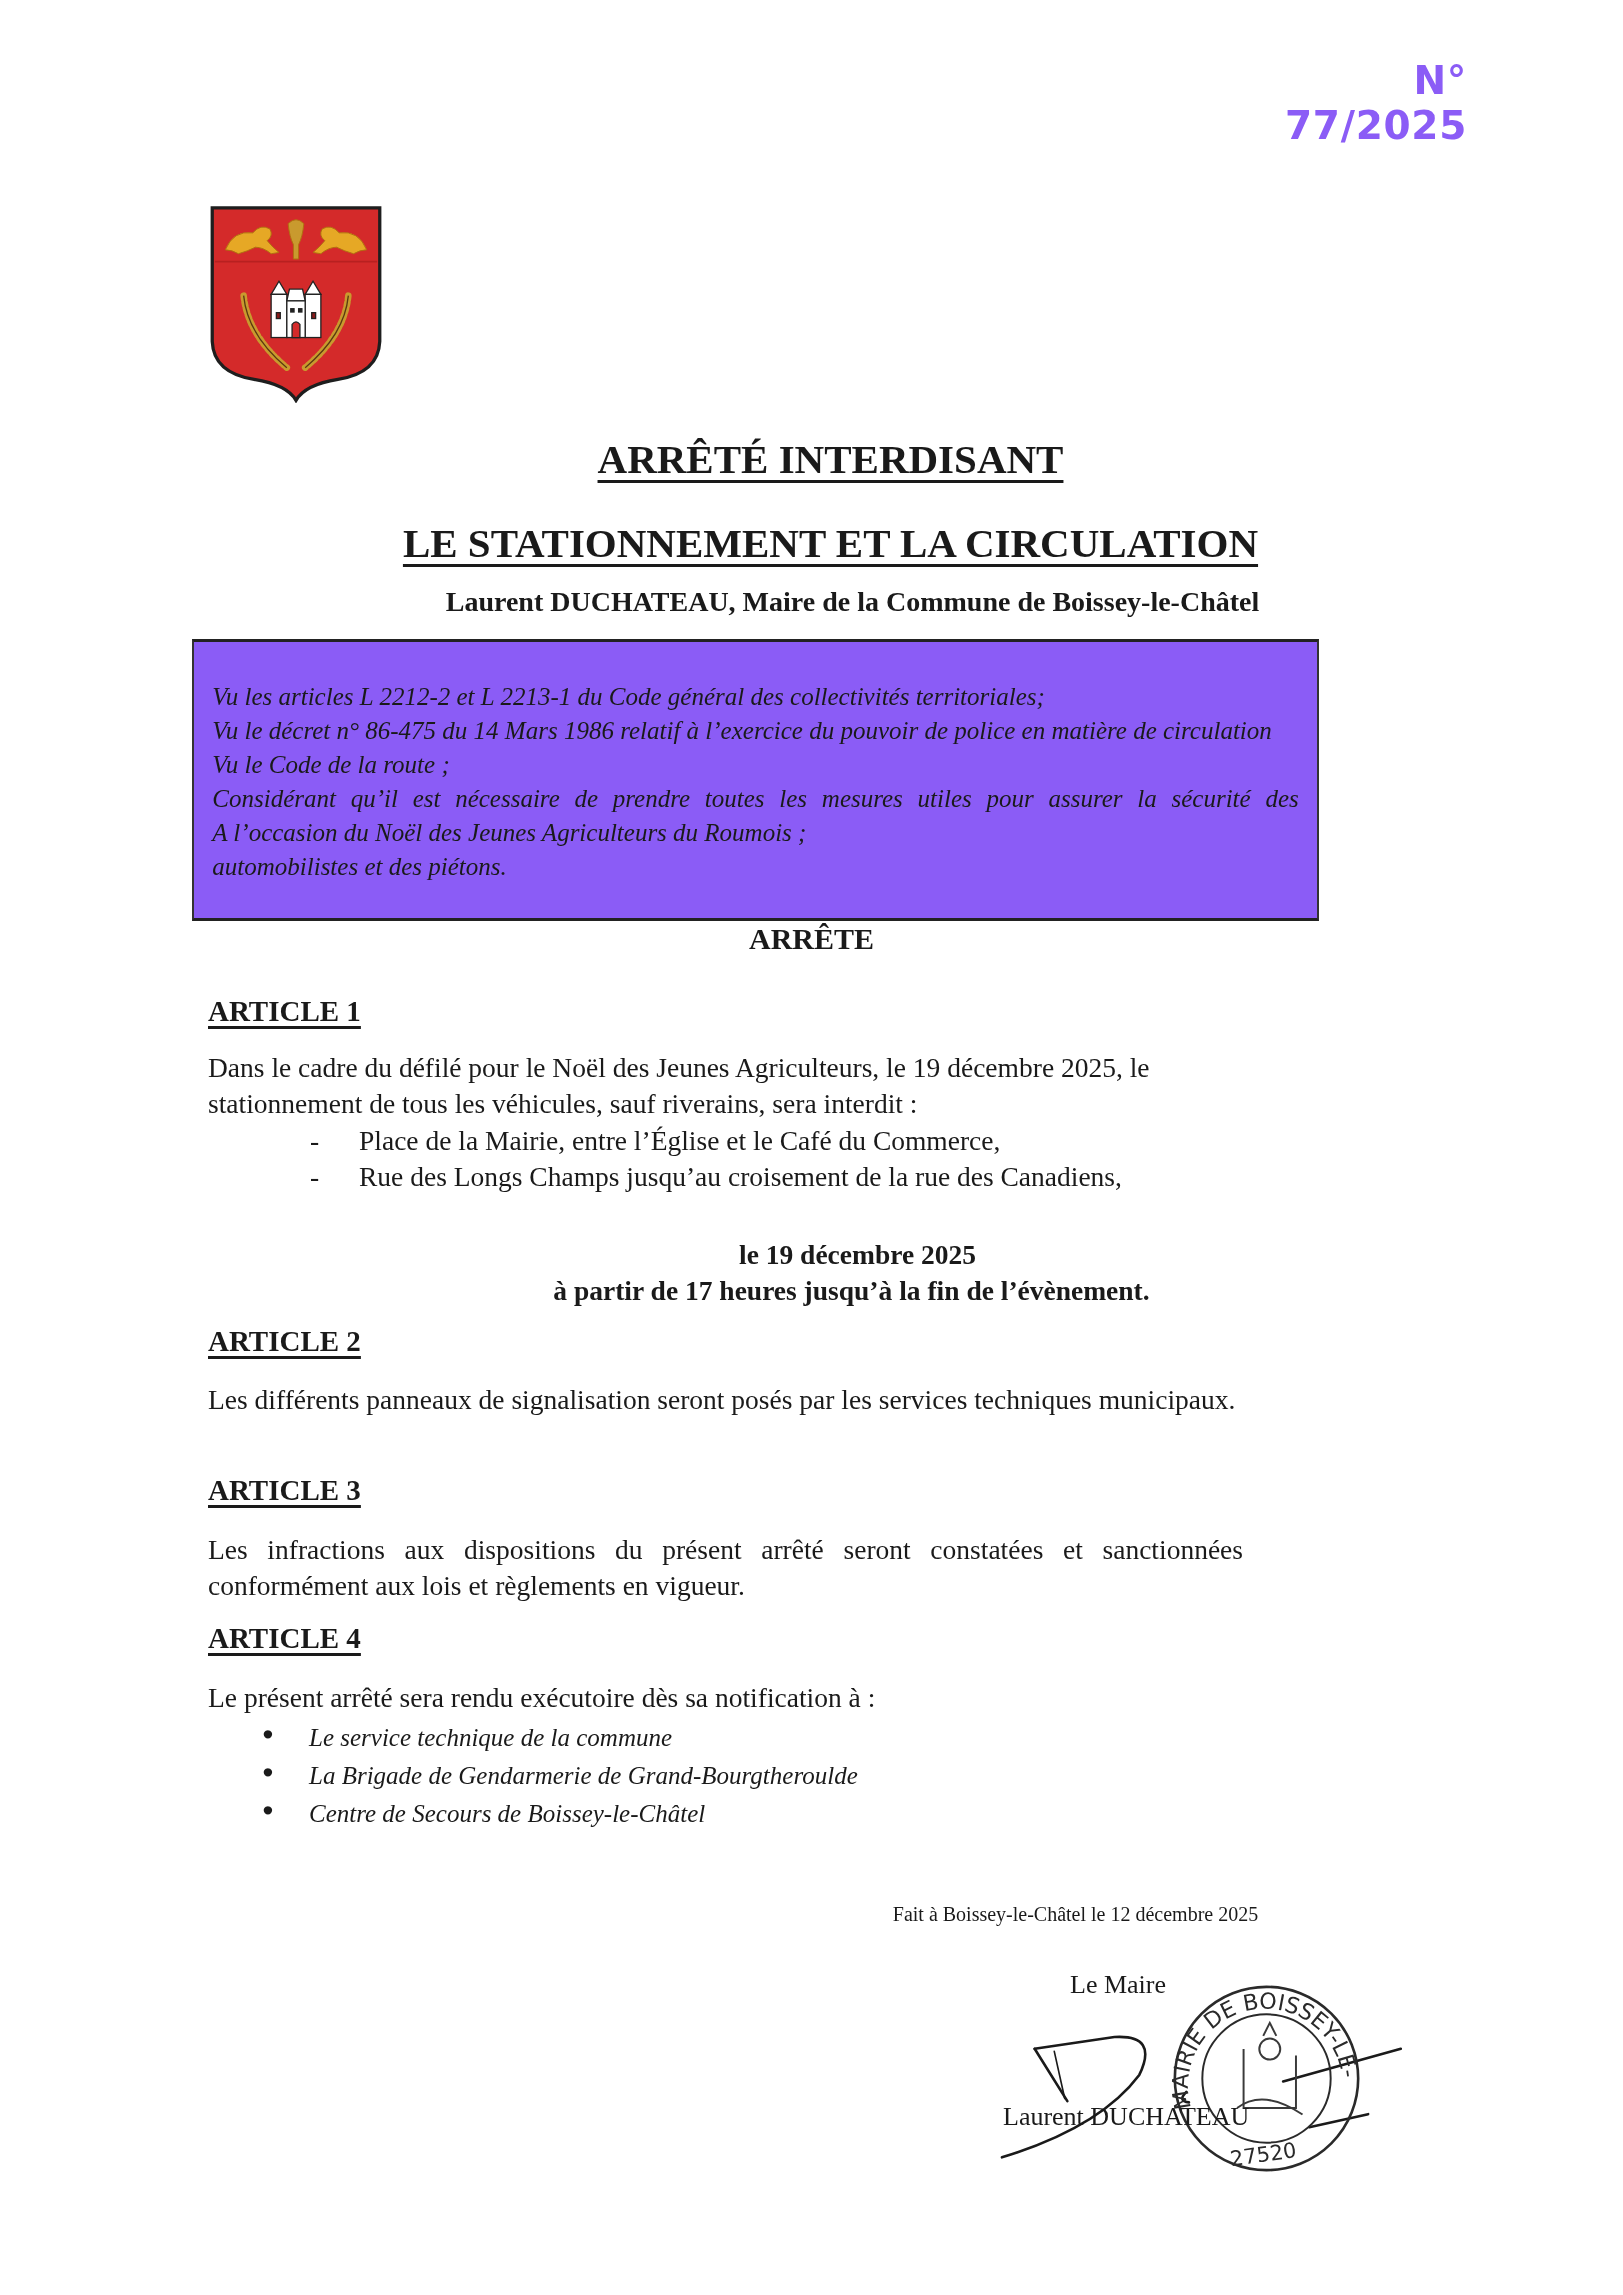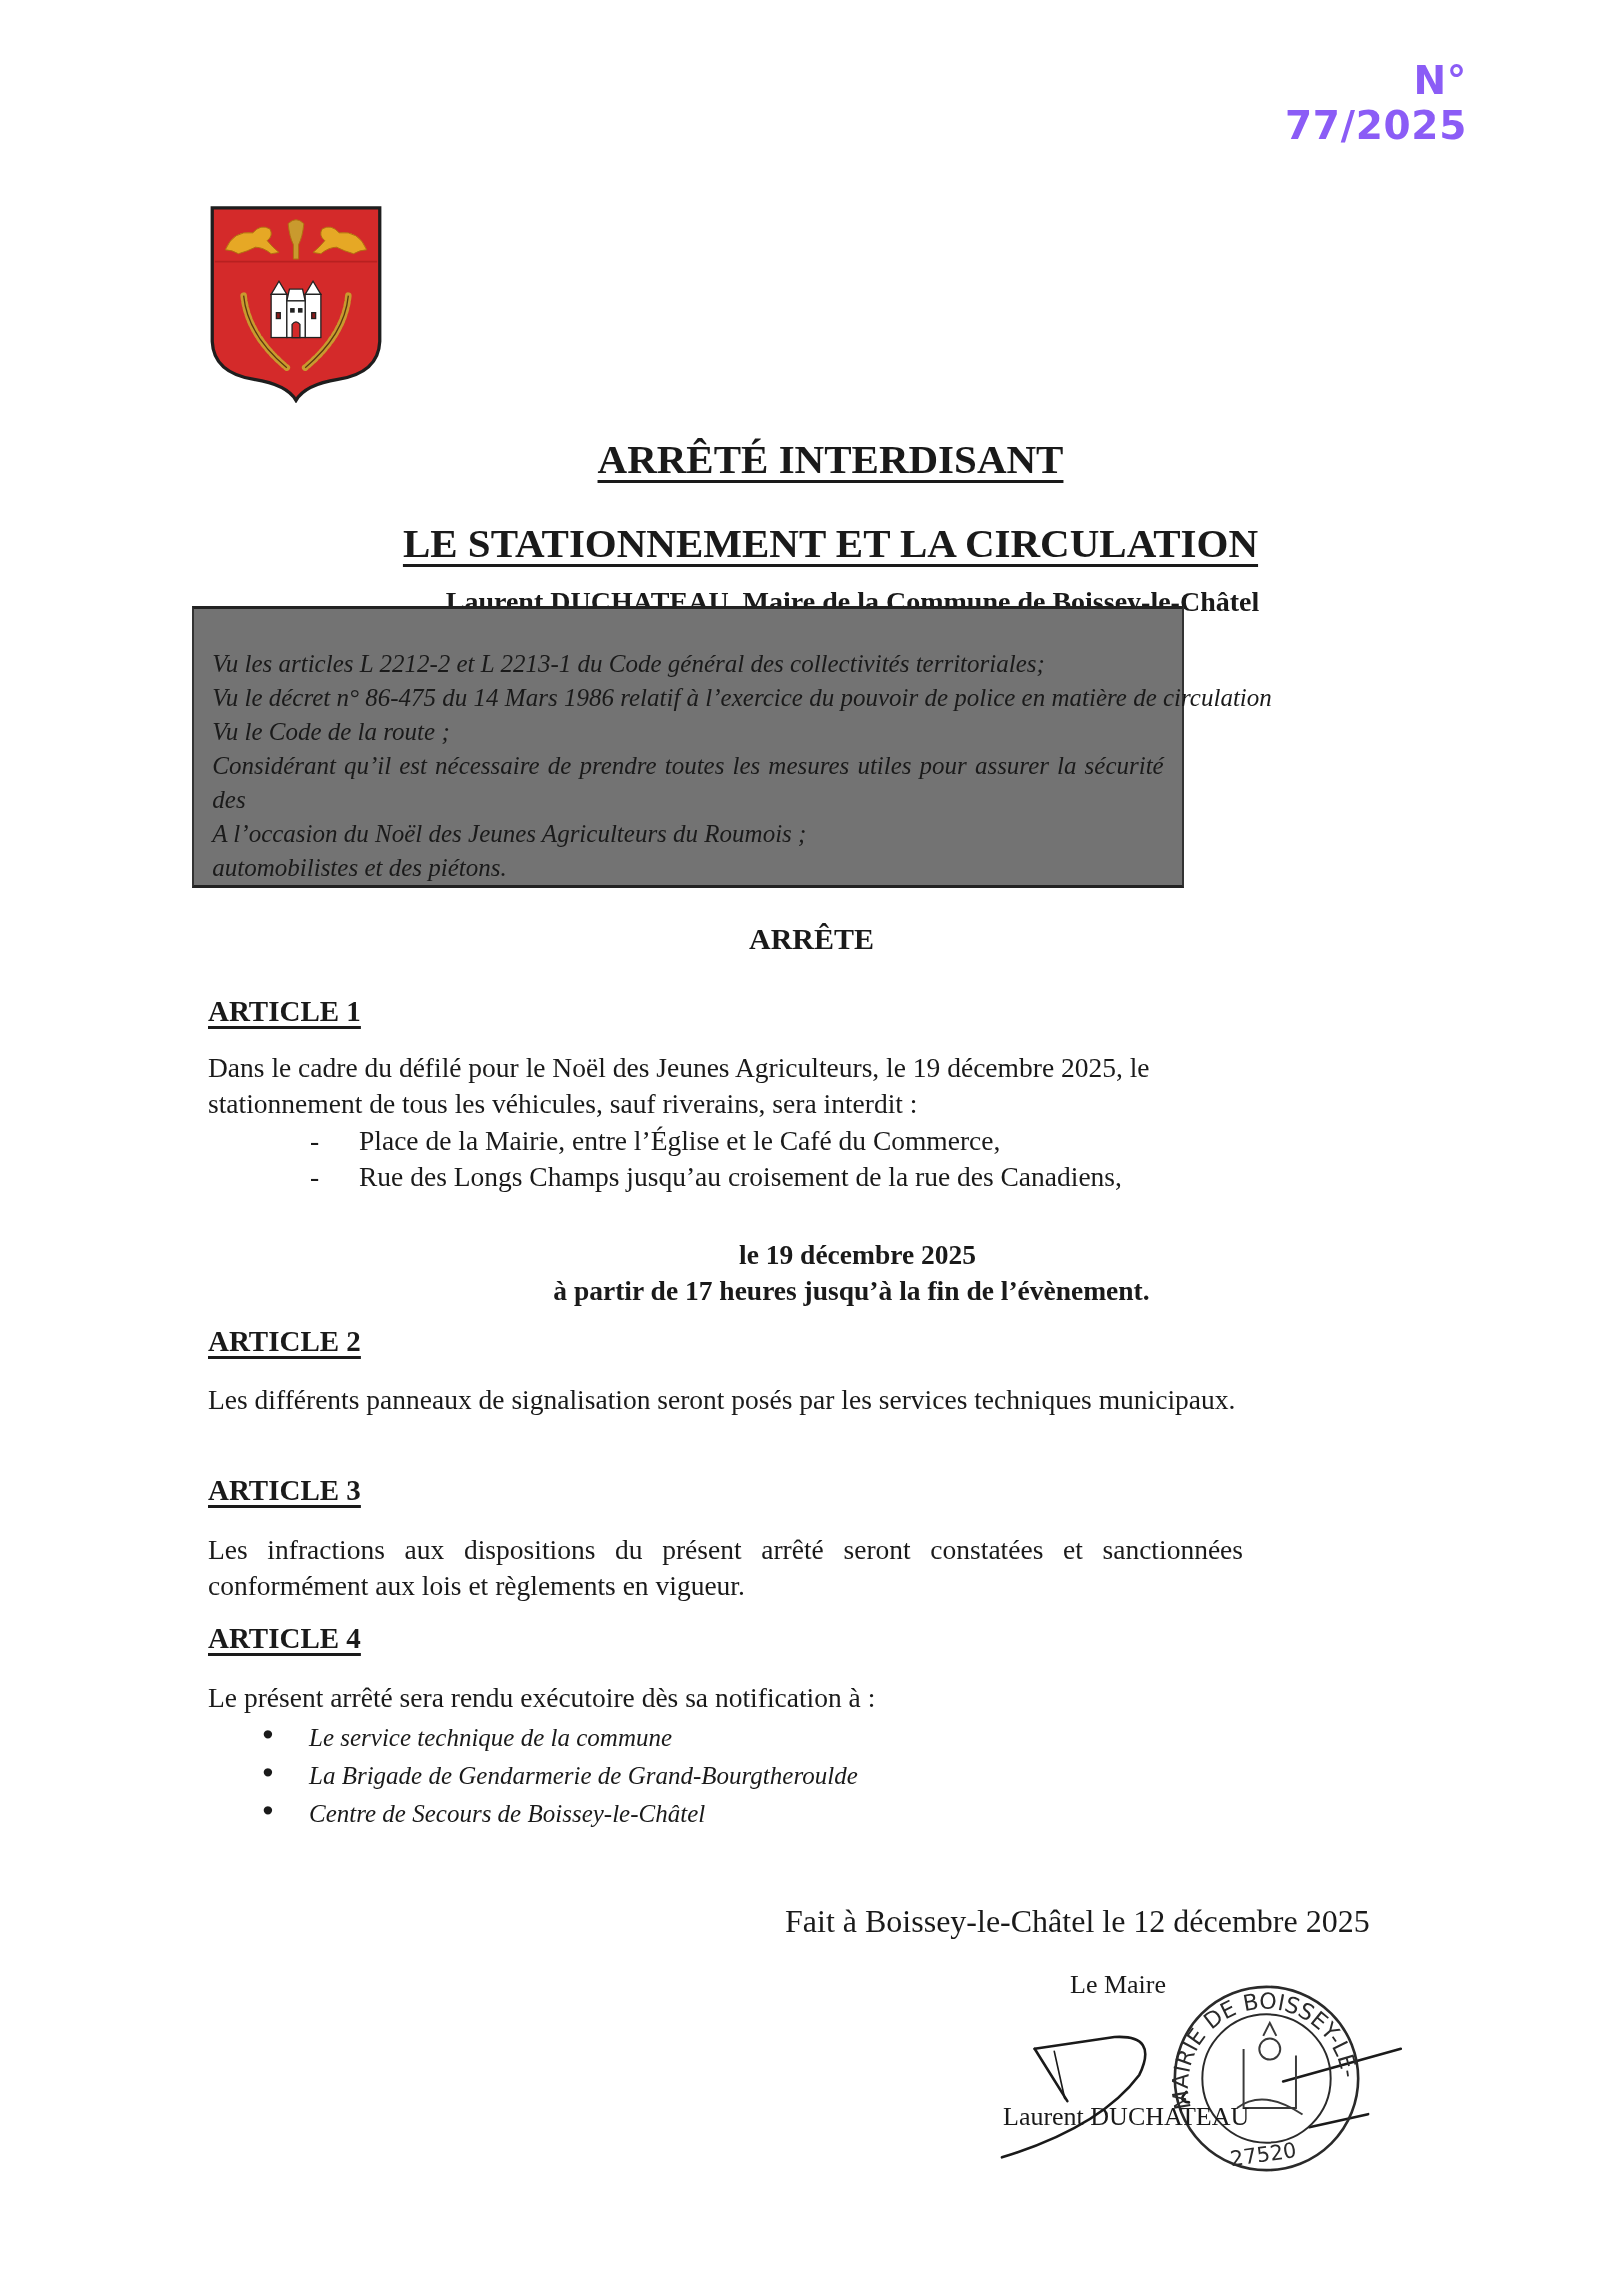--- a/index.html
+++ b/index.html
@@ -7,38 +7,38 @@
          font-family:"Liberation Serif","DejaVu Serif",serif; }
   .abs { position:absolute; }
   .docnum { left:1231px; top:58px; width:236px; text-align:right; font-family:"DejaVu Sans","Liberation Sans",sans-serif;
             font-weight:bold; font-size:39px; color:#8b5cf6; letter-spacing:0.7px; }
   .shield { left:207px; top:204px; width:178px; height:199px; }
   .title { left:0; width:1623px; text-align:center; font-weight:bold; font-size:41px;padding-left:19px; }
   .title span { text-decoration:underline; text-decoration-thickness:3.3px; text-underline-offset:6.5px; }
   .t1 { top:435px; }
   .t2 { top:519px; }
   .mayor { left:0; width:1623px; top:586px; text-align:center; font-weight:bold; font-size:28px;margin-left:41px; }
-  .box { left:192px; top:606px; width:992px; height:282px; box-sizing:border-box;
-         background:#737373; border-top:3.3px solid #222; border-bottom:3.3px solid #222;
+  .box { left:192px; top:639px; width:1127px; height:282px; box-sizing:border-box;
+         background:#8b5cf6; border-top:3.3px solid #222; border-bottom:3.3px solid #222;
          border-left:2px solid #333; border-right:2px solid #333; }
   .box-inner { position:absolute; left:18.3px; right:18.3px; top:38px; font-style:italic; font-size:25px; line-height:34px; }
   .box-inner .line { display:block; white-space:nowrap; }
   .box-inner .justify { text-align:justify; text-align-last:justify; white-space:normal; }
   .arrete { left:0; width:1623px; top:922px; text-align:center; font-weight:bold; font-size:30px; }
   .art-h { left:208px; font-weight:bold; font-size:29px; text-decoration:underline; text-decoration-thickness:2.6px; text-underline-offset:5.2px; }
   .p { left:208px; font-size:27.5px; line-height:36px; }
   .just { text-align:justify; text-align-last:left; }
   .dash-item { font-size:27.5px; }
   .dash-item .d { position:absolute; left:0; }
   .dash-item .t { position:absolute; left:49px; white-space:nowrap; }
   .center-b { left:0; width:1623px; text-align:center; font-weight:bold; font-size:27.5px; line-height:36px; }
   .bullet-item { left:262px; font-style:italic; font-size:25px; white-space:nowrap; }
   .bullet-item .b { position:absolute; left:0; top:-1.3px; font-style:normal; font-size:19.6px; }
   .bullet-item .t { position:absolute; left:47px; }
-  .fait { left:785px; width:581px; text-align:center; top:1903px; font-size:32px; white-space:nowrap; }
+  .fait { left:785px; width:581px; text-align:center; top:1903px; font-size:20px; white-space:nowrap; }
   .lemaire { left:1070px; top:1970px; font-size:26px; white-space:nowrap; }
   .signame { left:1003px; top:2102px; font-size:26px; white-space:nowrap; }
   .sigsvg { left:943px; top:2003px; width:471px; height:170px; }
   .stamp { left:1165px; top:1977px; width:203px; height:203px; }
 </style>
 </head>
 <body>
 
 <div class="abs docnum">N° 77/2025</div>
 

